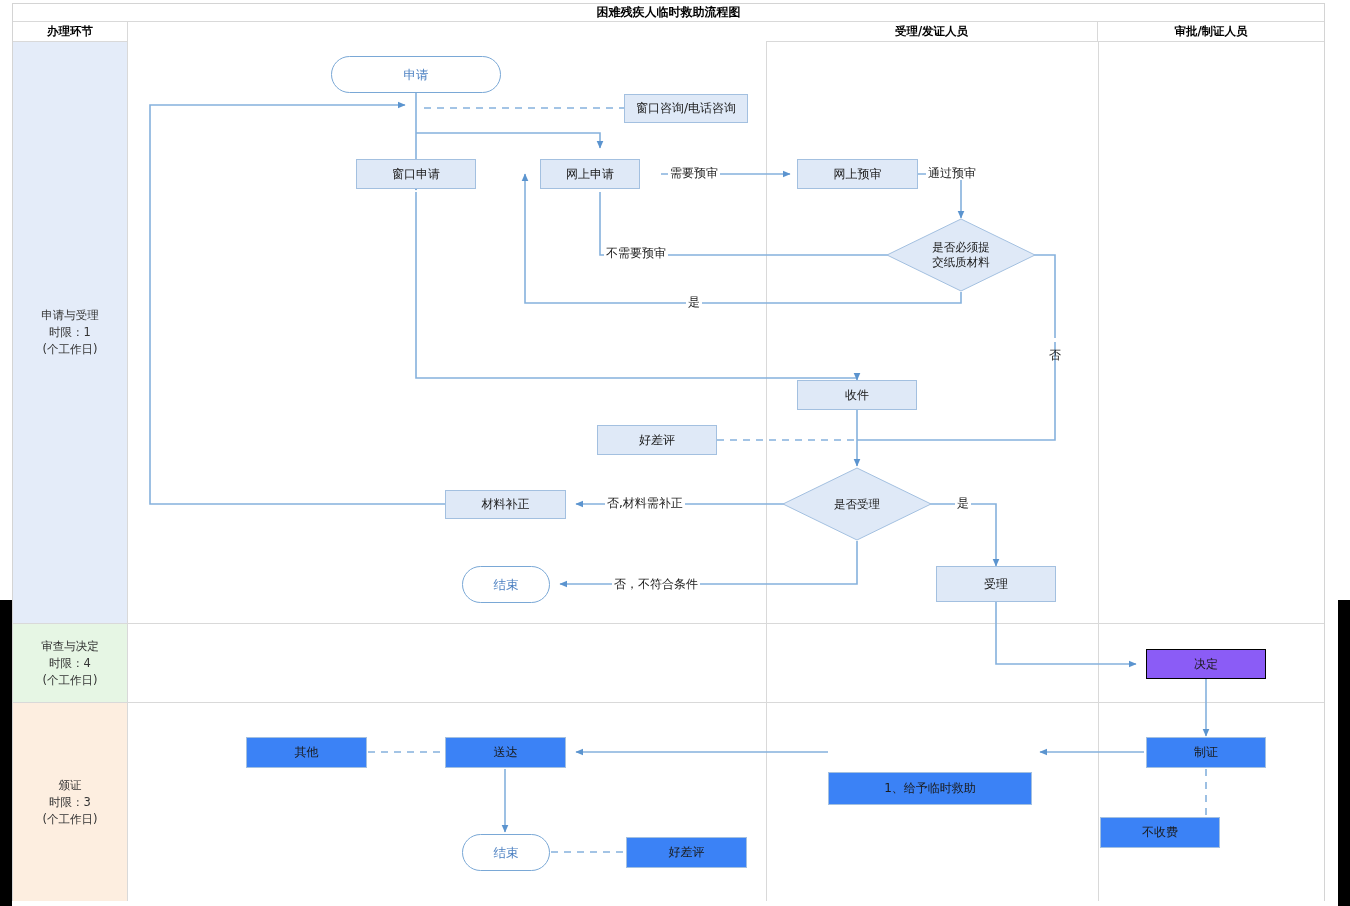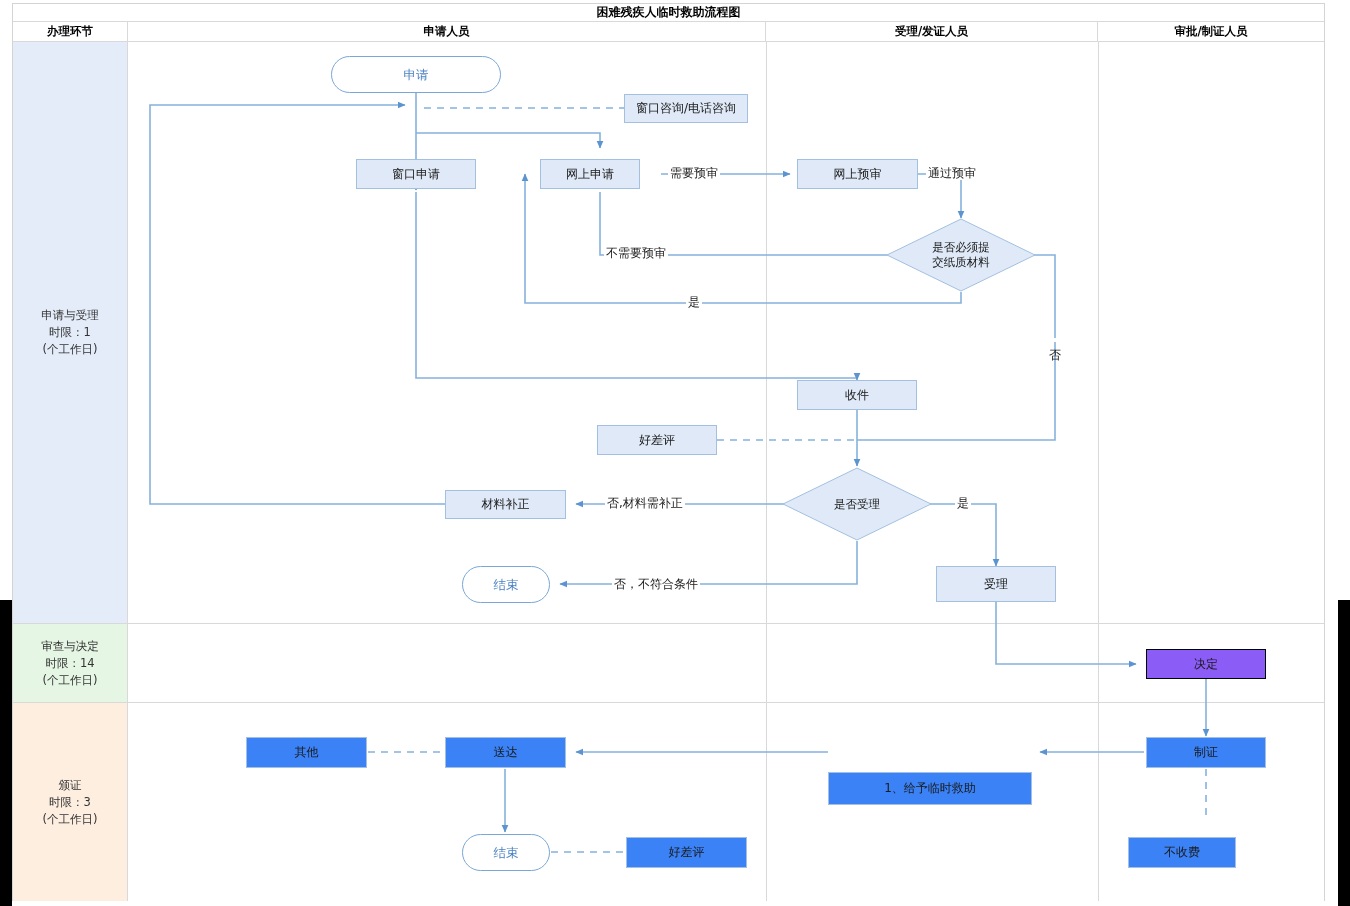--- a/index.html
+++ b/index.html
@@ -80,39 +80,38 @@
 <div id="root">
 
   <div class="letterbox lb-left"></div>
   <div class="letterbox lb-right"></div>
 
   <div class="frame"></div>
 
   <div class="title-row">困难残疾人临时救助流程图</div>
 
   <div class="hdr h0">办理环节</div>
-  <div class="hdr h1">申请人员</div>
   <div class="hdr h2">受理/发证人员</div>
   <div class="hdr h3">审批/制证人员</div>
 
   <div class="lane-body b1"></div>
   <div class="lane-body b2"></div>
   <div class="lane-body b3"></div>
 
   <div class="vdiv v1"></div>
   <div class="vdiv v2"></div>
 
   <div class="lane-cell l1">
     <span>申请与受理</span>
     <span>时限：1</span>
     <span>(个工作日)</span>
   </div>
   <div class="lane-cell l2">
     <span>审查与决定</span>
-    <span>时限：14</span>
+    <span>时限：4</span>
     <span>(个工作日)</span>
   </div>
   <div class="lane-cell l3">
     <span>颁证</span>
     <span>时限：3</span>
     <span>(个工作日)</span>
   </div>
 
   <svg id="wires">
     <defs>
@@ -204,21 +203,21 @@
   <div class="node n-blue" style="left:445px;top:490px;width:121px;height:29px;">材料补正</div>
 
   <div class="node n-term" style="left:462px;top:566px;width:88px;height:37px;">结束</div>
 
   <div class="node n-blue" style="left:936px;top:566px;width:120px;height:36px;">受理</div>
 
   <div class="node n-green" style="left:1146px;top:649px;width:120px;height:30px;">决定</div>
 
   <div class="node n-orange" style="left:1146px;top:737px;width:120px;height:31px;">制证</div>
 
-  <div class="node n-orange" style="left:1128px;top:817px;width:108px;height:31px;margin-top:20px;">不收费</div>
+  <div class="node n-orange" style="left:1100px;top:817px;width:120px;height:31px;">不收费</div>
 
   <div class="node n-orange" style="left:828px;top:736px;width:204px;height:33px;margin-top:36px;">1、给予临时救助</div>
 
   <div class="node n-orange" style="left:445px;top:737px;width:121px;height:31px;">送达</div>
 
   <div class="node n-orange" style="left:246px;top:737px;width:121px;height:31px;">其他</div>
 
   <div class="node n-term" style="left:462px;top:834px;width:88px;height:37px;">结束</div>
 
   <div class="node n-orange" style="left:626px;top:837px;width:121px;height:31px;">好差评</div>

